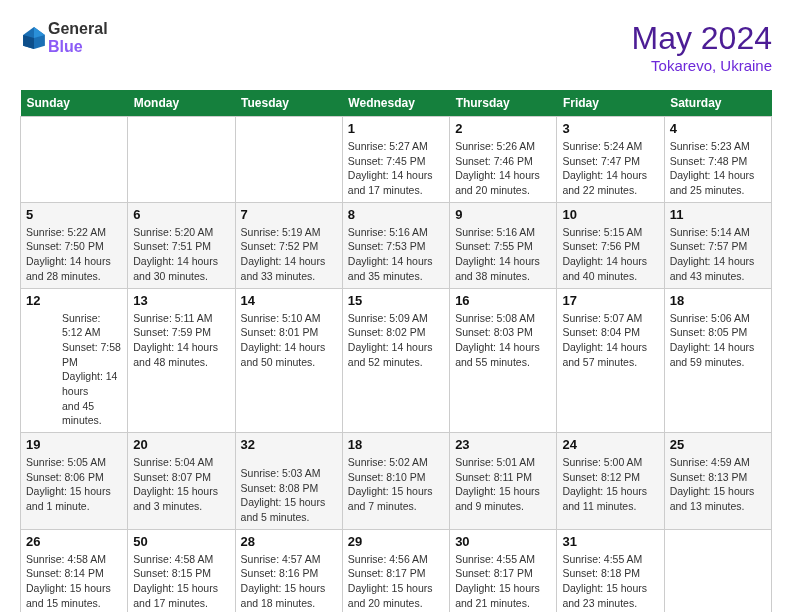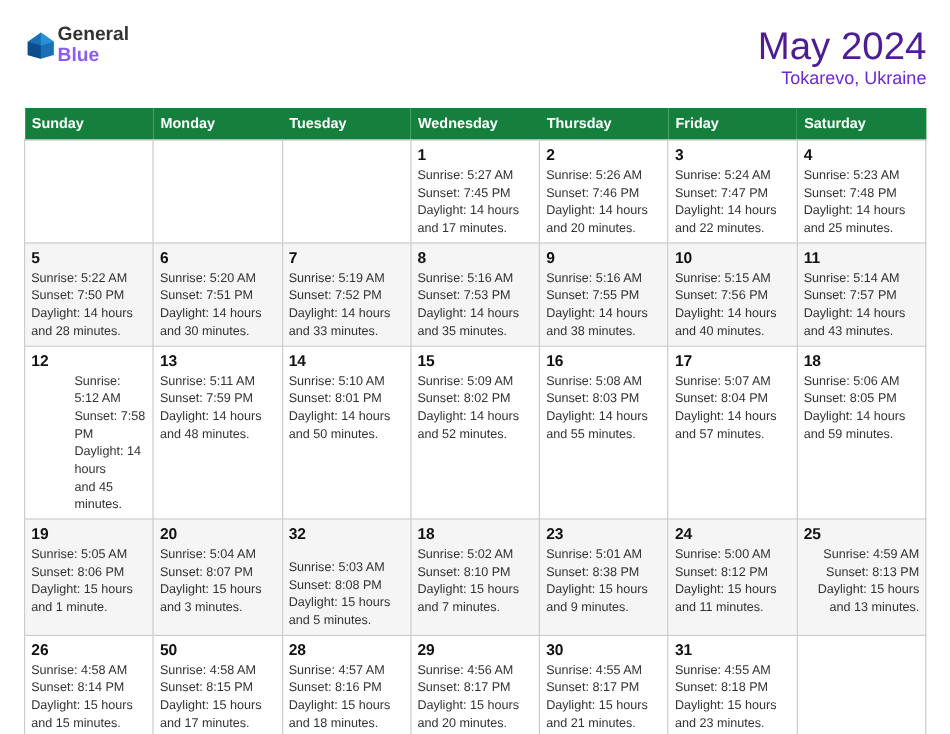--- a/index.html
+++ b/index.html
@@ -279,34 +279,34 @@
         <td>
           <div class="day-num">18</div>
           <div class="day-info" style="white-space: pre-line;">Sunrise: 5:02 AM
 Sunset: 8:10 PM
 Daylight: 15 hours
 and 7 minutes.</div>
         </td>
         <td>
           <div class="day-num">23</div>
           <div class="day-info" style="white-space: pre-line;">Sunrise: 5:01 AM
-Sunset: 8:38 PM
+Sunset: 8:11 PM
 Daylight: 15 hours
 and 9 minutes.</div>
         </td>
         <td>
           <div class="day-num">24</div>
           <div class="day-info" style="white-space: pre-line;">Sunrise: 5:00 AM
 Sunset: 8:12 PM
 Daylight: 15 hours
 and 11 minutes.</div>
         </td>
         <td>
           <div class="day-num">25</div>
-          <div class="day-info" style="white-space: pre-line; text-align: right;">Sunrise: 4:59 AM
+          <div class="day-info" style="white-space: pre-line;">Sunrise: 4:59 AM
 Sunset: 8:13 PM
 Daylight: 15 hours
 and 13 minutes.</div>
         </td>
       </tr>
       <tr>
         <td>
           <div class="day-num">26</div>
           <div class="day-info" style="white-space: pre-line;">Sunrise: 4:58 AM
 Sunset: 8:14 PM

